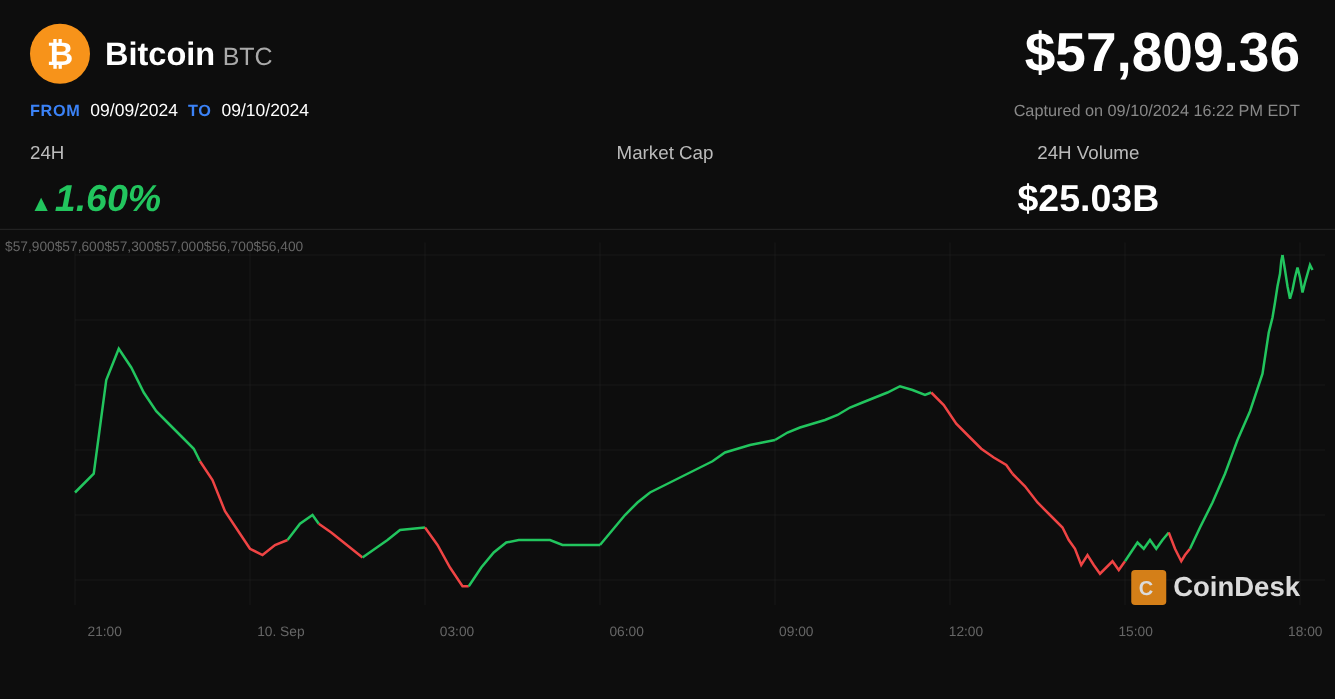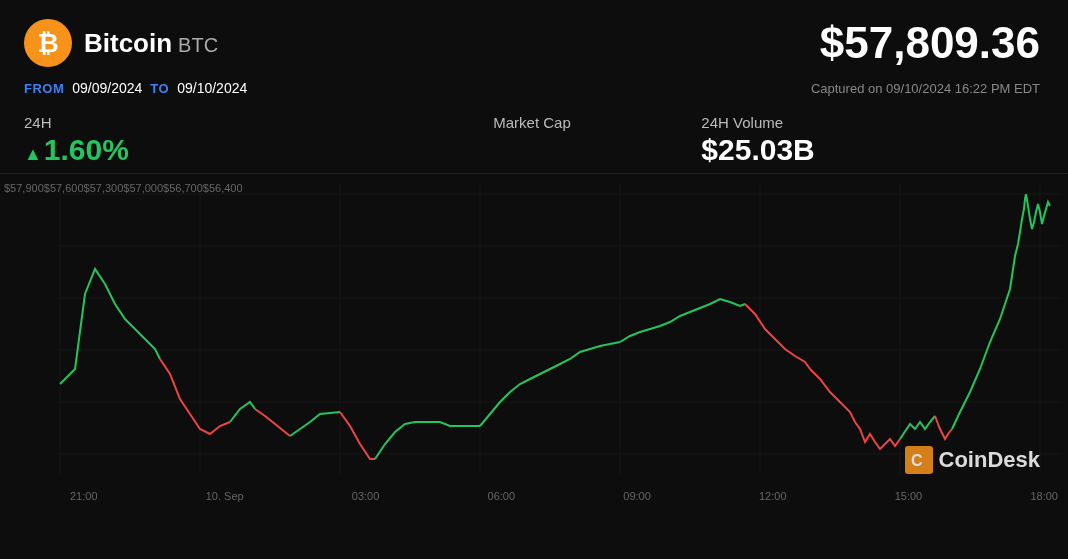--- a/index.html
+++ b/index.html
@@ -87,34 +87,35 @@
       border-bottom: 1px solid #222;
       gap: 0;
     }
     .stat-block {
       flex: 1;
     }
     .stat-block:nth-child(2) {
       text-align: center;
     }
     .stat-block:nth-child(3) {
-      text-align: left;
+      text-align: center;
     }
     .stat-label {
       font-size: 15px;
       color: #bbb;
-      margin-bottom: 2px;
+      margin-bottom: 12px;
     }
     .stat-value {
       font-size: 30px;
       font-weight: bold;
       color: #fff;
     }
     .stat-value.positive {
       color: #22c55e;
+      font-style: italic;
     }
     .up-arrow {
       color: #22c55e;
       font-size: 18px;
       margin-right: 2px;
     }
     .chart-area {
       position: relative;
       width: 100%;
       height: 330px;

